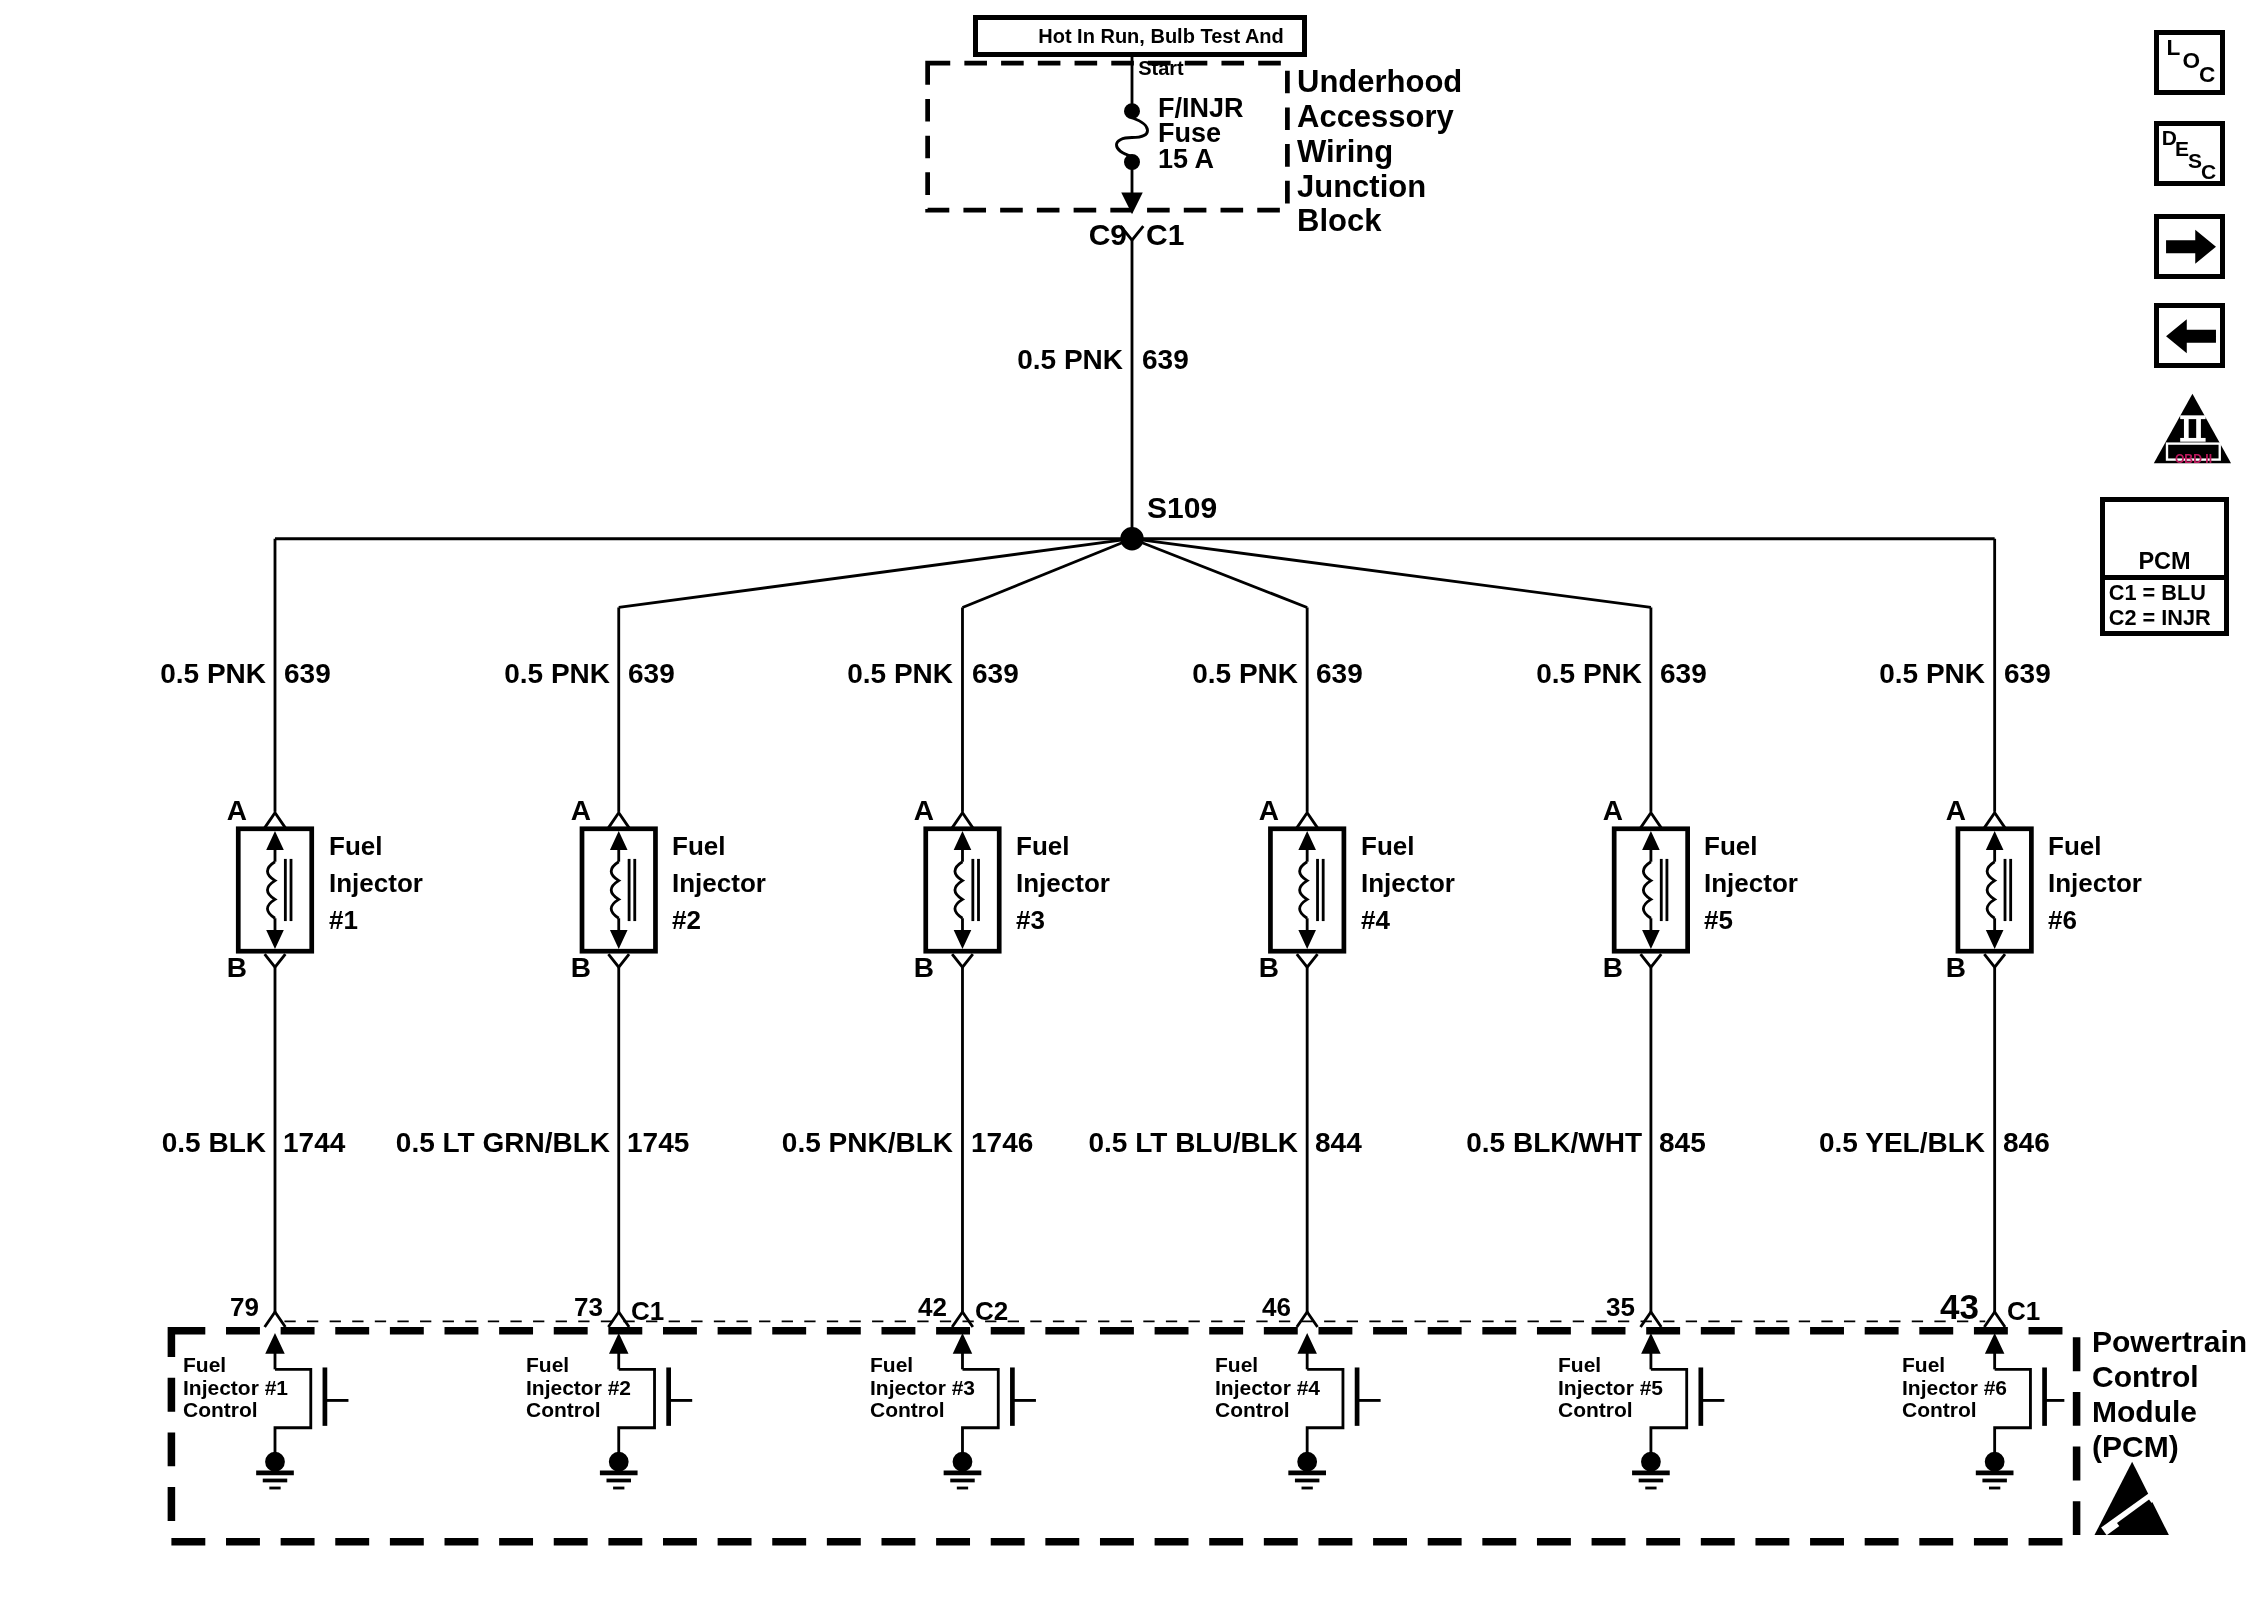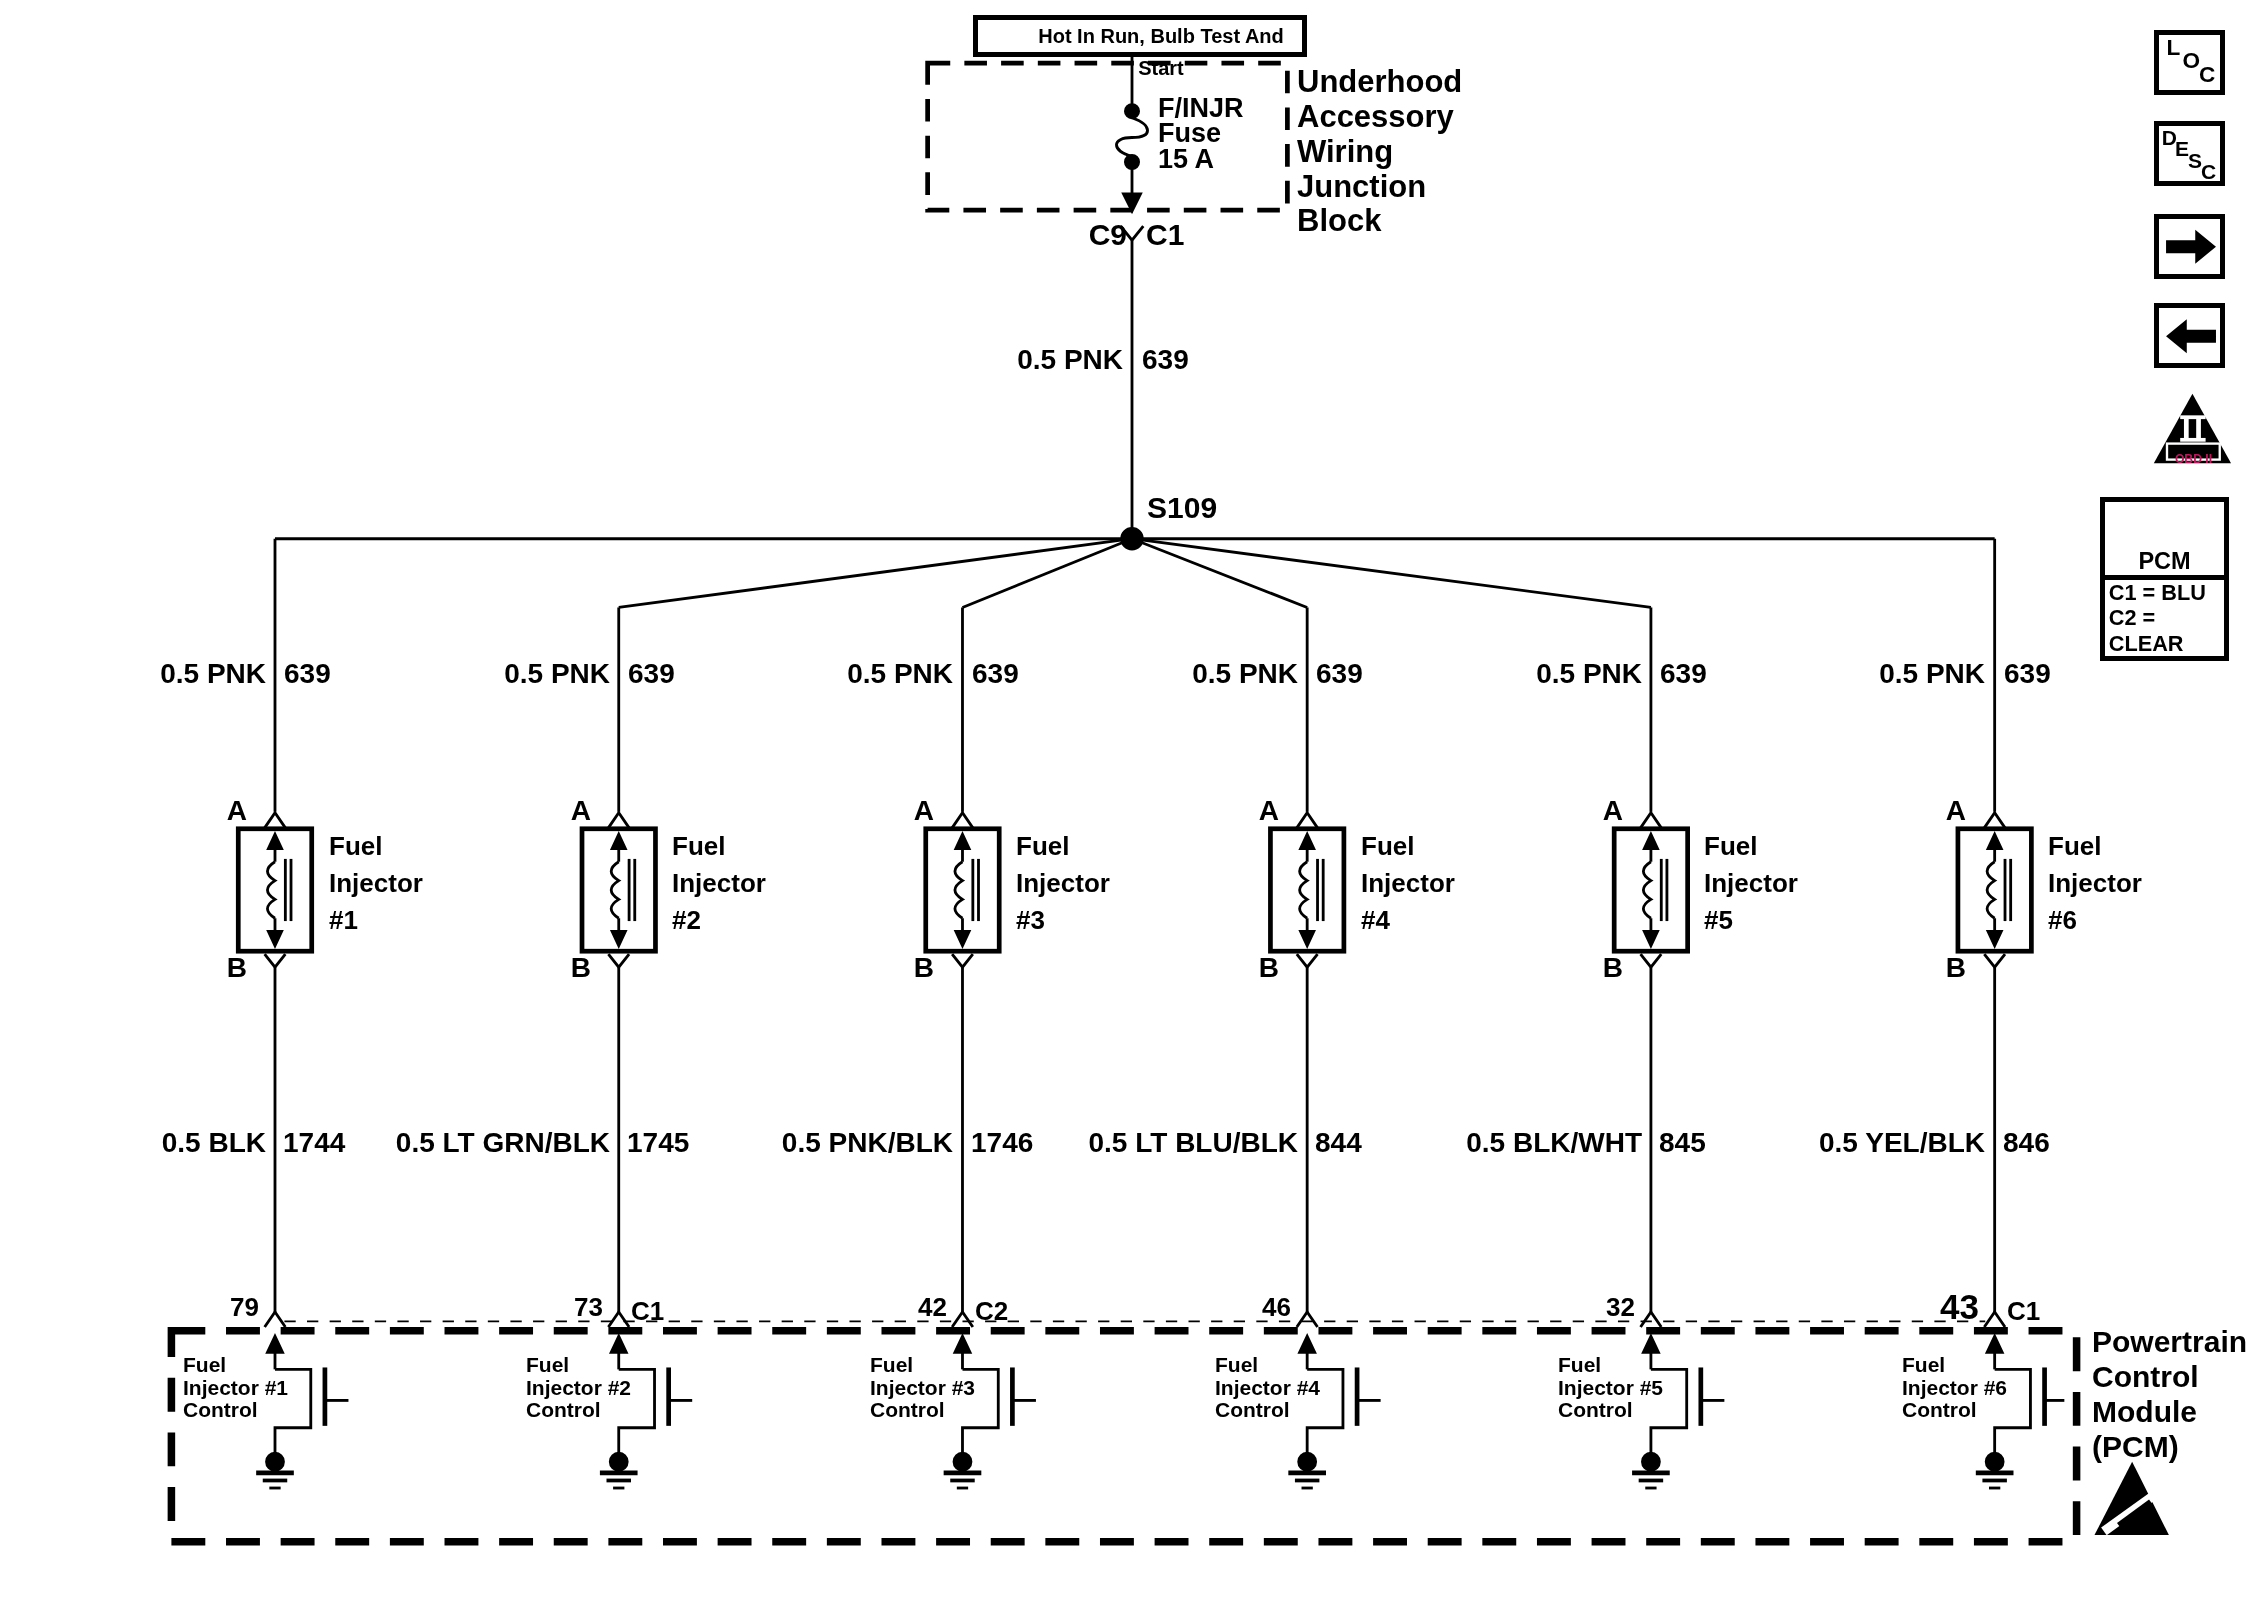--- a/index.html
+++ b/index.html
@@ -328,21 +328,21 @@
   <div class="lbl" style="left:1660px;top:659px">639</div>
   <div class="lbl r" style="right:641px;top:796px">A</div>
   <div class="injname" style="left:1704px;top:828px">
     <div>Fuel</div>
     <div>Injector</div>
     <div>#5</div>
   </div>
   <div class="lbl r" style="right:641px;top:953px">B</div>
   <div class="lbl r" style="right:622px;top:1128px">0.5 BLK/WHT</div>
   <div class="lbl" style="left:1659px;top:1128px">845</div>
-  <div class="lbl r" style="right:629px;top:1292px;font-size:26px">32</div>
+  <div class="lbl r" style="right:629px;top:1292px;font-size:26px">35</div>
   <div class="pcmcell" style="left:1558px;top:1354px">
     <div>Fuel</div>
     <div>Injector #5</div>
     <div>Control</div>
   </div>
 
   <div class="lbl r" style="right:279px;top:659px">0.5 PNK</div>
   <div class="lbl" style="left:2004px;top:659px">639</div>
   <div class="lbl r" style="right:298px;top:796px">A</div>
   <div class="injname" style="left:2048px;top:828px">
@@ -380,17 +380,17 @@
     <span style="left:42px;top:34px;font-size:21px">C</span>
   </div>
   <div class="sbox" style="top:214px"></div>
   <div class="sbox" style="top:303px"></div>
 
   <div class="lbl" style="left:2169px;top:444px;font-size:12.2px;color:#be185d;font-weight:700;width:49px;text-align:center">OBD II</div>
 
   <div class="legend">
     <div class="ttl">PCM</div>
     <div class="row">C1 = BLU</div>
-    <div class="row">C2 = CLEAR</div>
+    <div class="row">C2 = INJR</div>
   </div>
 
 </div>
 
 
 </body></html>

